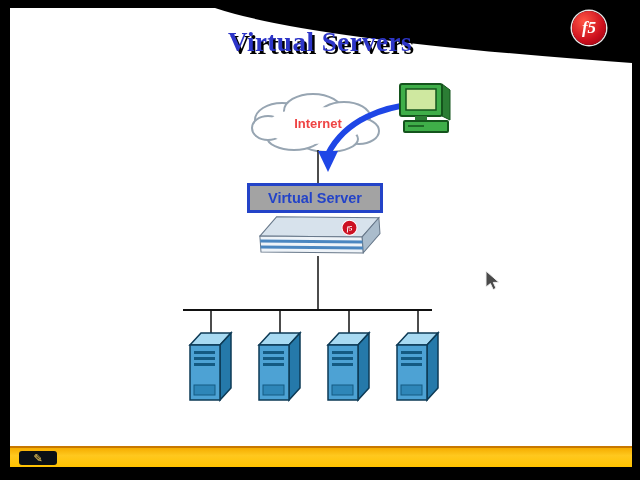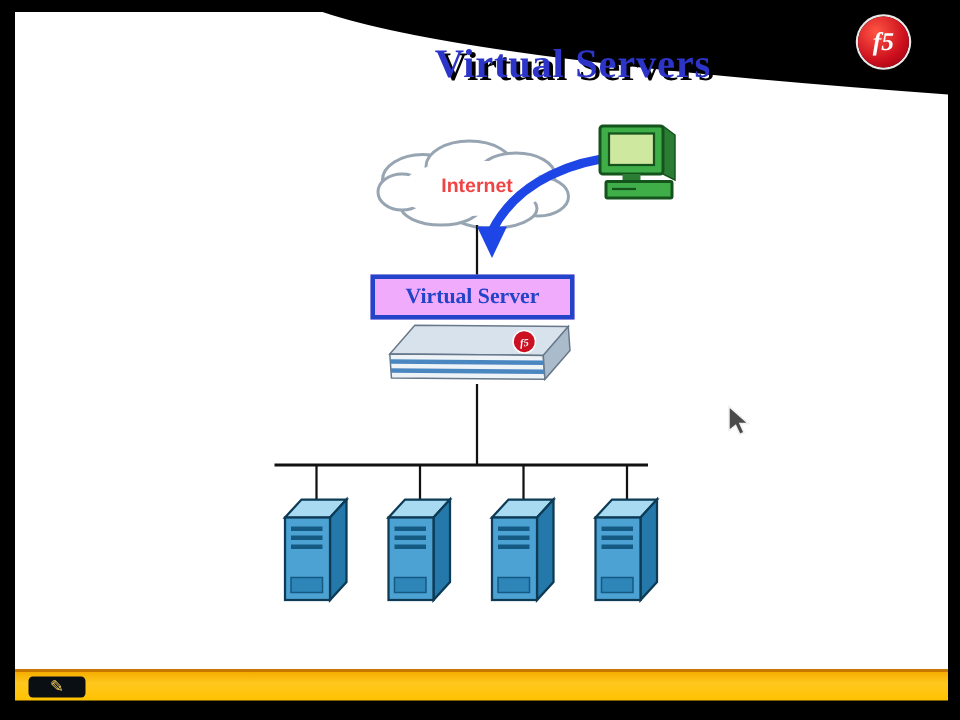--- a/index.html
+++ b/index.html
@@ -1,33 +1,33 @@
 <!DOCTYPE html>
 <html><head>
 <meta charset="utf-8">
 <style>
   html,body{margin:0;padding:0;background:#000;}
   .stage{position:relative;width:640px;height:480px;background:#000;overflow:hidden;
          font-family:"Liberation Sans",sans-serif;}
   .slide{position:absolute;left:10px;top:8px;width:622px;height:438px;background:#fff;}
   .swoosh{position:absolute;left:0;top:0;width:622px;height:60px;display:block;}
   .diagram{position:absolute;left:0;top:0;width:622px;height:438px;display:block;}
-  .slide-title{position:absolute;left:124px;top:19px;width:340px;text-align:right;
+  .slide-title{position:absolute;left:140px;top:19px;width:340px;text-align:center;
          font-family:"Liberation Serif",serif;font-weight:bold;font-size:27px;
          color:#2d35c8;text-shadow:2.5px 2.5px 0 #000;letter-spacing:.5px;z-index:3;}
   .f5-logo{position:absolute;left:562px;top:3px;width:34px;height:34px;border-radius:50%;
          background:radial-gradient(circle at 35% 30%, #ff5544, #cc0f1d 60%, #8e0010);
          box-shadow:0 0 0 1.5px #e8e8e8;display:flex;align-items:center;justify-content:center;
          color:#fff;font-family:"Liberation Serif",serif;font-style:italic;font-weight:bold;
          font-size:17px;z-index:4;}
   .cloud-label{position:absolute;left:258px;top:108px;width:100px;text-align:center;
          font-size:13px;font-weight:bold;color:#ef4444;z-index:2;}
-  .vs-box{position:absolute;left:237px;top:175px;width:130px;height:24px;background:#f0abfc;
+  .vs-box{position:absolute;left:237px;top:175px;width:130px;height:24px;background:#a3a3a3;
          border:3px solid #2343c8;color:#2343c8;font-weight:bold;font-size:14.5px;
-         line-height:24px;text-align:center;z-index:2;font-family:Liberation Serif, serif;}
+         line-height:24px;text-align:center;z-index:2;}
   .bottom-bar{position:absolute;left:10px;top:446px;width:622px;height:21px;
          background:linear-gradient(180deg,#f5ad00 0%,#ffc81e 40%,#ffc200 100%);
          border-top:2px solid #c87800;box-sizing:border-box;}
   .pen-btn{position:absolute;left:9px;top:3px;width:38px;height:14px;background:#0a0f14;
          border-radius:3px;display:flex;align-items:center;justify-content:center;
          color:#ffd75e;font-size:11px;line-height:11px;cursor:pointer;}
 </style>
 </head>
 <body>
 

